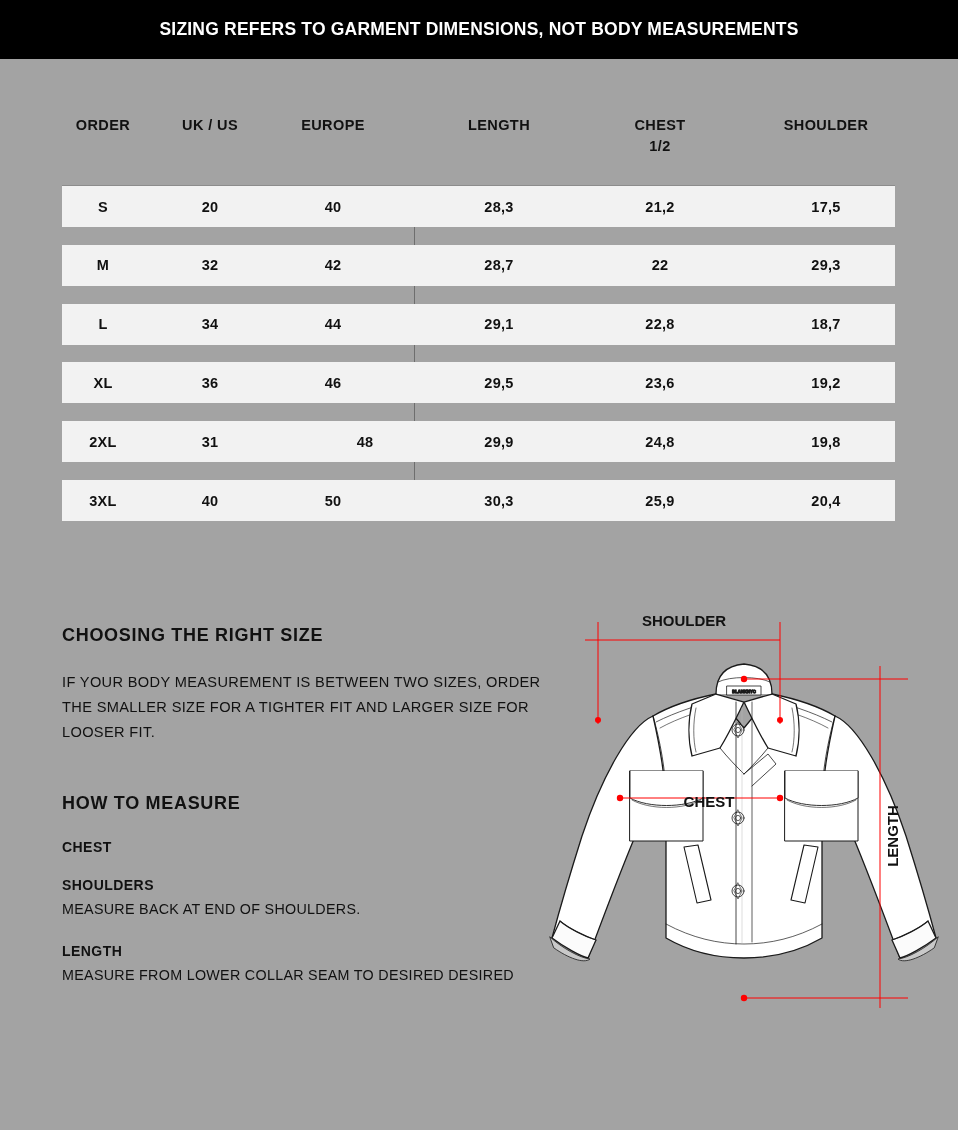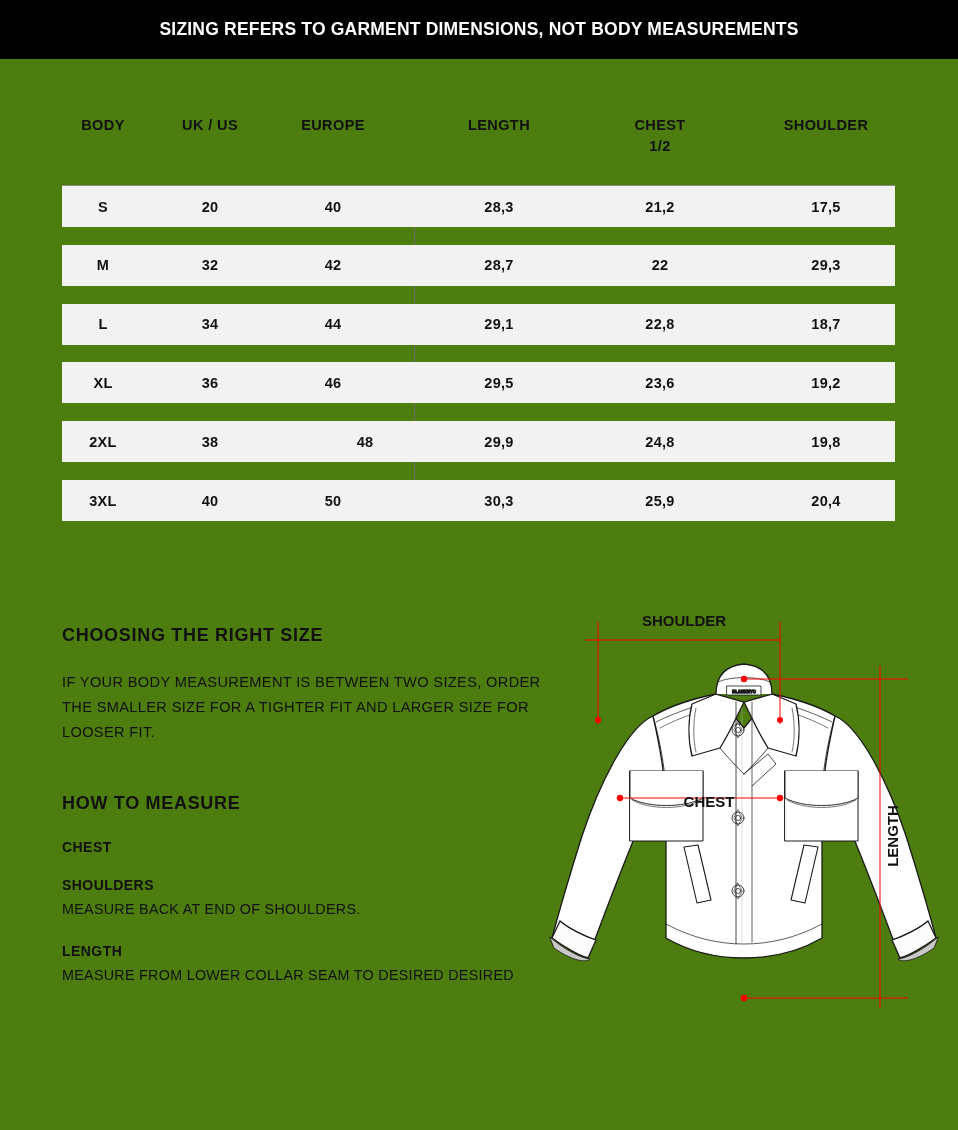--- a/index.html
+++ b/index.html
@@ -4,21 +4,21 @@
 <style>
   * { box-sizing: border-box; margin: 0; padding: 0; }
   html, body {
     width: 958px;
     height: 1130px;
     background: #ffffff;
     font-family: "Liberation Sans", sans-serif;
     color: #111111;
     overflow: hidden;
   }
-  .page { position: relative; width: 958px; height: 1130px; background: #4d7c0f; }
+  .page { position: relative; width: 958px; height: 1130px; background: #a3a3a3; }
 
   
   .banner {
     position: absolute; left: 0; top: 0; width: 958px; height: 59px;
     background: #000000;
     display: flex; align-items: center; justify-content: center;
   }
   .banner-text {
     color: #ffffff;
     font-size: 17.5px;
@@ -130,21 +130,21 @@
 <body>
 
 <div class="page">
 
   <div class="banner">
     <div class="banner-text">SIZING REFERS TO GARMENT DIMENSIONS, NOT BODY MEASUREMENTS</div>
   </div>
 
   <div class="table-wrap">
     <div class="thead" id="thead">
-        <div class="th" style="left: 103px;">BODY</div>
+        <div class="th" style="left: 103px;">ORDER</div>
         <div class="th" style="left: 210px;">UK / US</div>
         <div class="th" style="left: 333px;">EUROPE</div>
         <div class="th" style="left: 499px;">LENGTH</div>
         <div class="th" style="left: 660px;">CHEST
 1/2</div>
         <div class="th" style="left: 826px;">SHOULDER</div>
       </div>
     <div class="rule"></div>
     <div class="tbody" id="tbody">
       <div class="vdivider"></div>
@@ -175,21 +175,21 @@
         <div class="row" style="top: 176.4px;">
           <div class="cell" style="left: 41px;">XL</div>
           <div class="cell" style="left: 148px;">36</div>
           <div class="cell" style="left: 271px;">46</div>
           <div class="cell" style="left: 437px;">29,5</div>
           <div class="cell" style="left: 598px;">23,6</div>
           <div class="cell" style="left: 764px;">19,2</div>
         </div>
         <div class="row" style="top: 235.2px;">
           <div class="cell" style="left: 41px;">2XL</div>
-          <div class="cell" style="left: 148px;">38</div>
+          <div class="cell" style="left: 148px;">31</div>
           <div class="cell" style="left: 271px; margin-left: 32px;">48</div>
           <div class="cell" style="left: 437px;">29,9</div>
           <div class="cell" style="left: 598px;">24,8</div>
           <div class="cell" style="left: 764px;">19,8</div>
         </div>
         <div class="row" style="top: 294px;">
           <div class="cell" style="left: 41px;">3XL</div>
           <div class="cell" style="left: 148px;">40</div>
           <div class="cell" style="left: 271px;">50</div>
           <div class="cell" style="left: 437px;">30,3</div>

